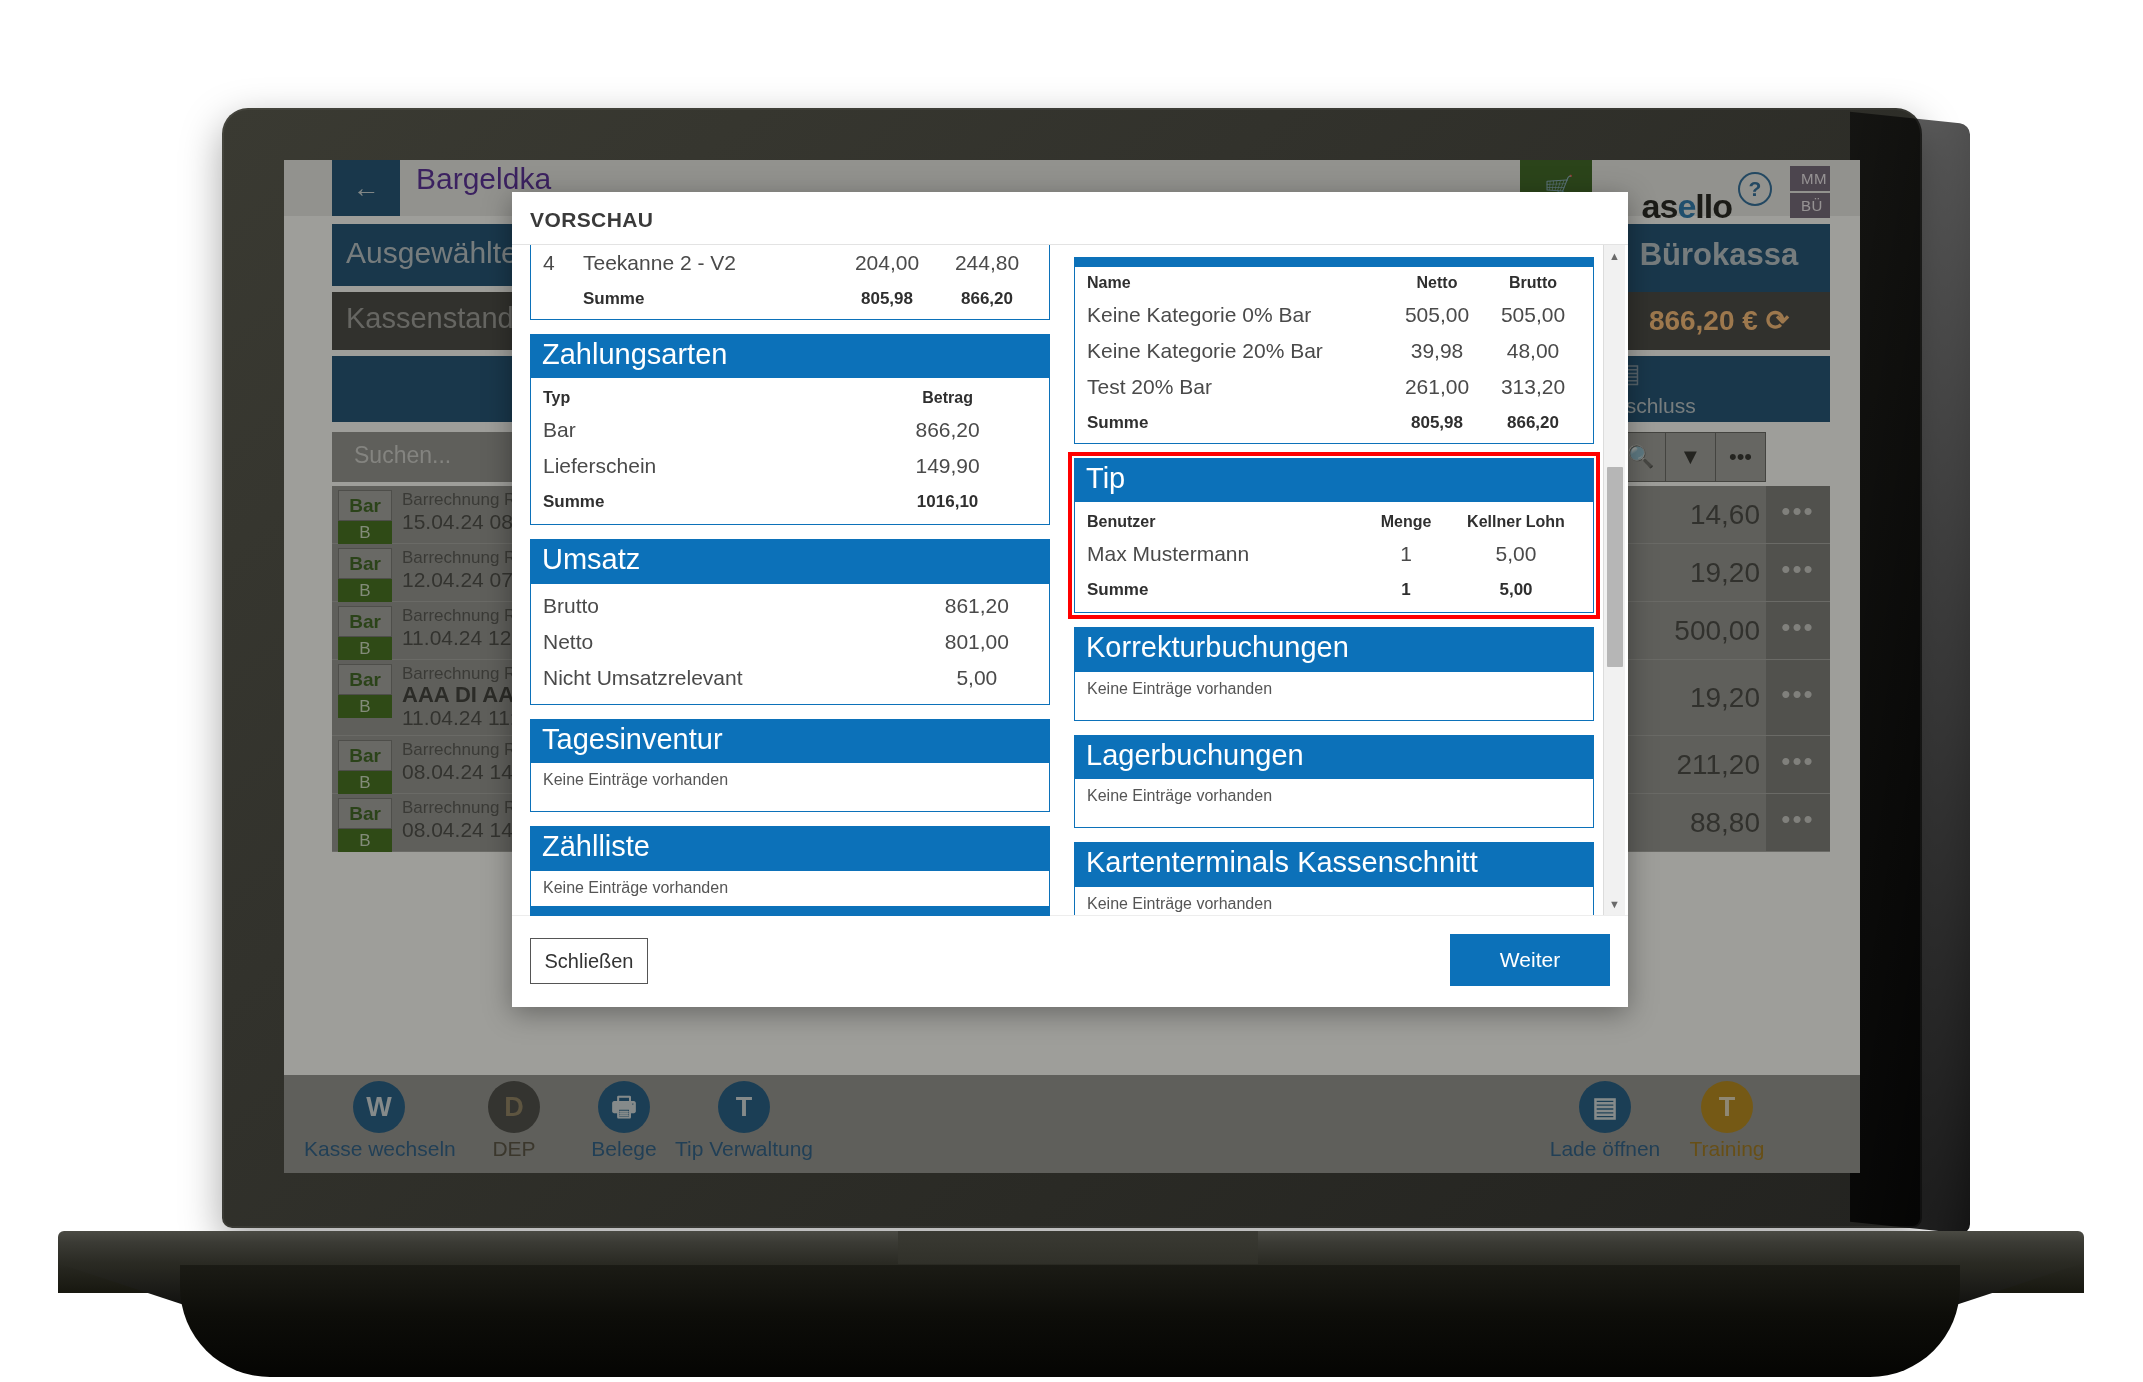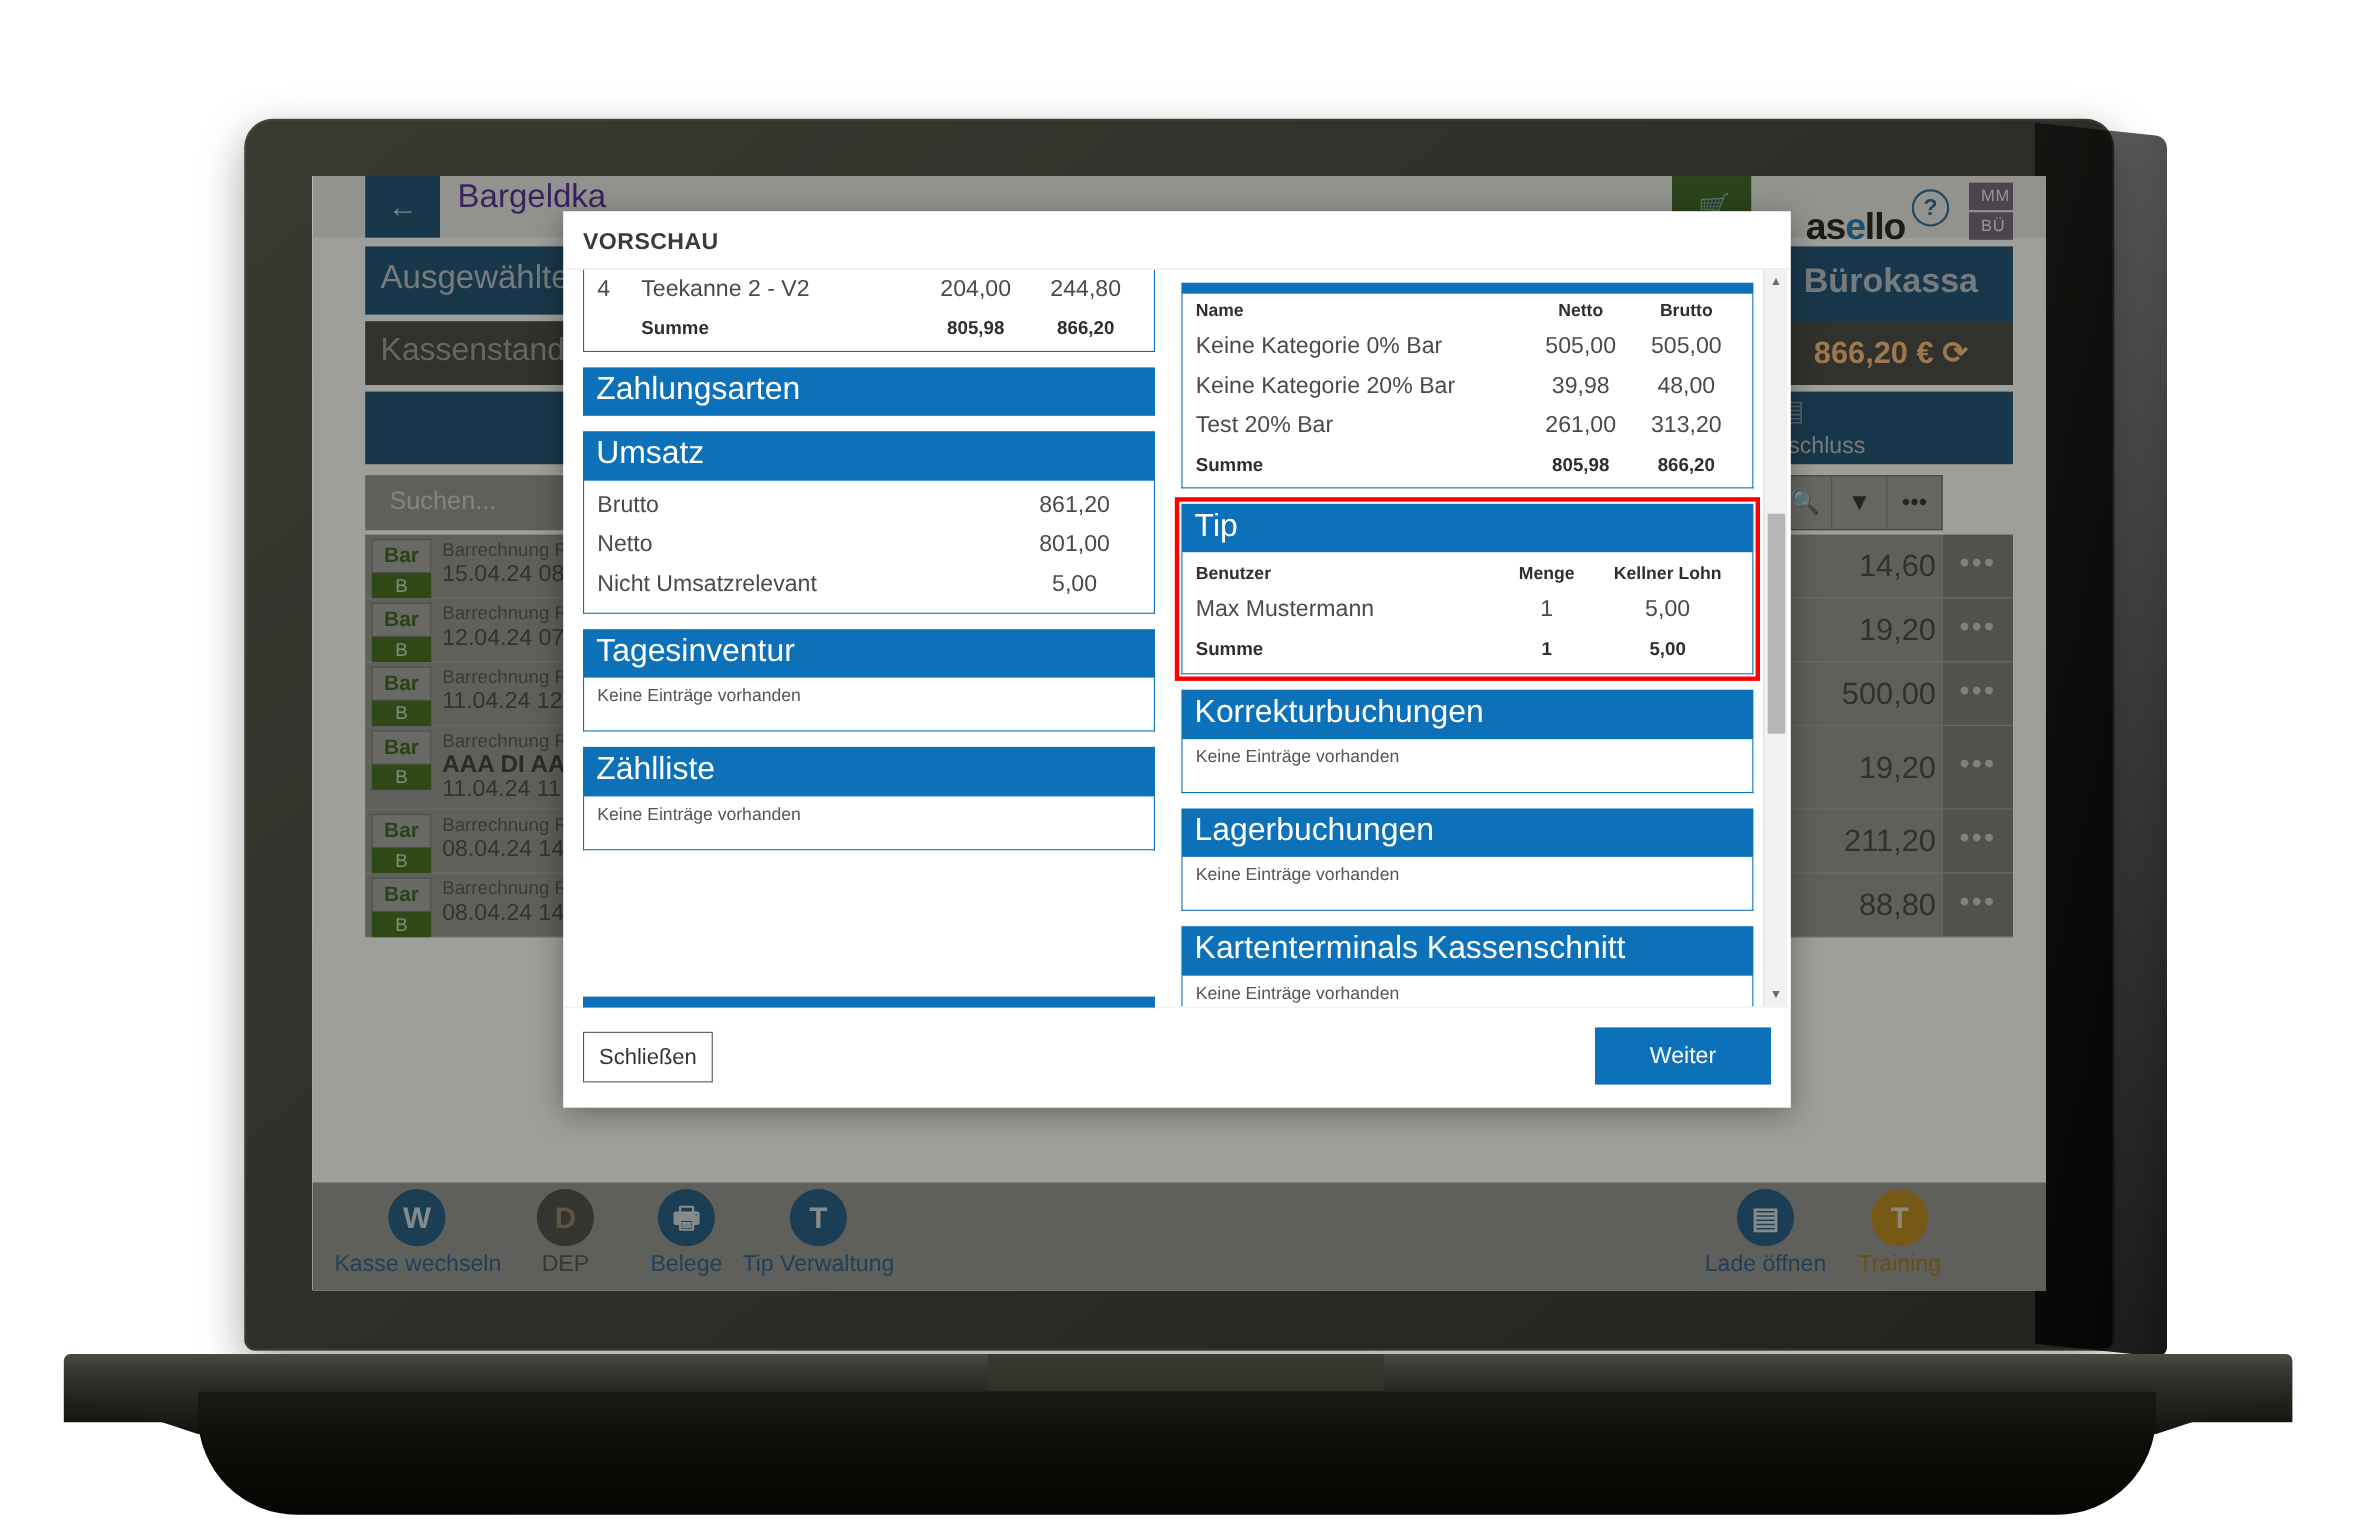--- a/index.html
+++ b/index.html
@@ -353,20 +353,42 @@
                 <td>Summe</td>
                 <td class="num">805,98</td>
                 <td class="num">866,20</td>
               </tr>
             </tbody>
               </table>
           </div>
 
           <div class="sec">
             <div class="sec-head">Zahlungsarten</div>
+            <div class="sec-body">
+              <table class="t">
+                <tbody>
+                    <tr class="hdr">
+                  <td>Typ</td>
+                  <td class="num">Betrag</td>
+                </tr>
+                <tr>
+                  <td>Bar</td>
+                  <td class="num">866,20</td>
+                </tr>
+                <tr>
+                  <td>Lieferschein</td>
+                  <td class="num">149,90</td>
+                </tr>
+                <tr class="sum">
+                  <td>Summe</td>
+                  <td class="num">1016,10</td>
+                </tr>
+              </tbody>
+                </table>
+            </div>
           </div>
 
           <div class="sec">
             <div class="sec-head">Umsatz</div>
             <div class="sec-body">
               <table class="t">
                 <tbody>
                     <tr>
                   <td>Brutto</td>
                   <td class="num">861,20</td>

